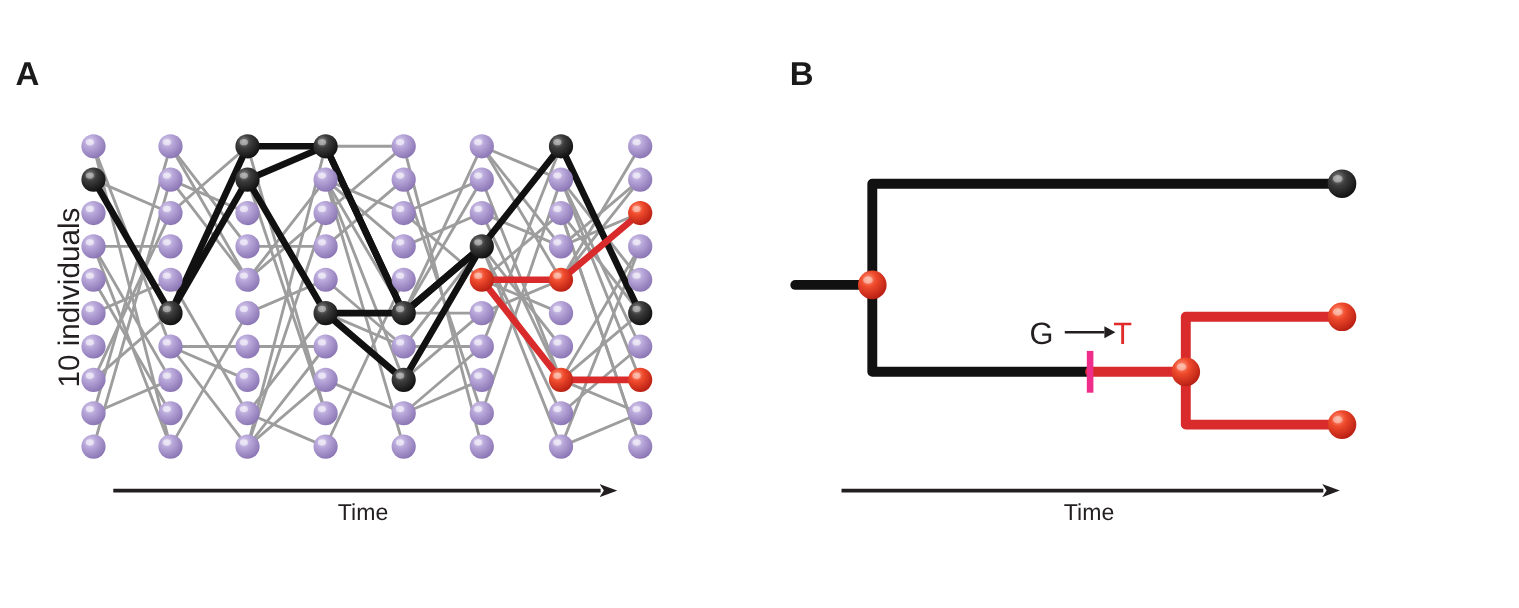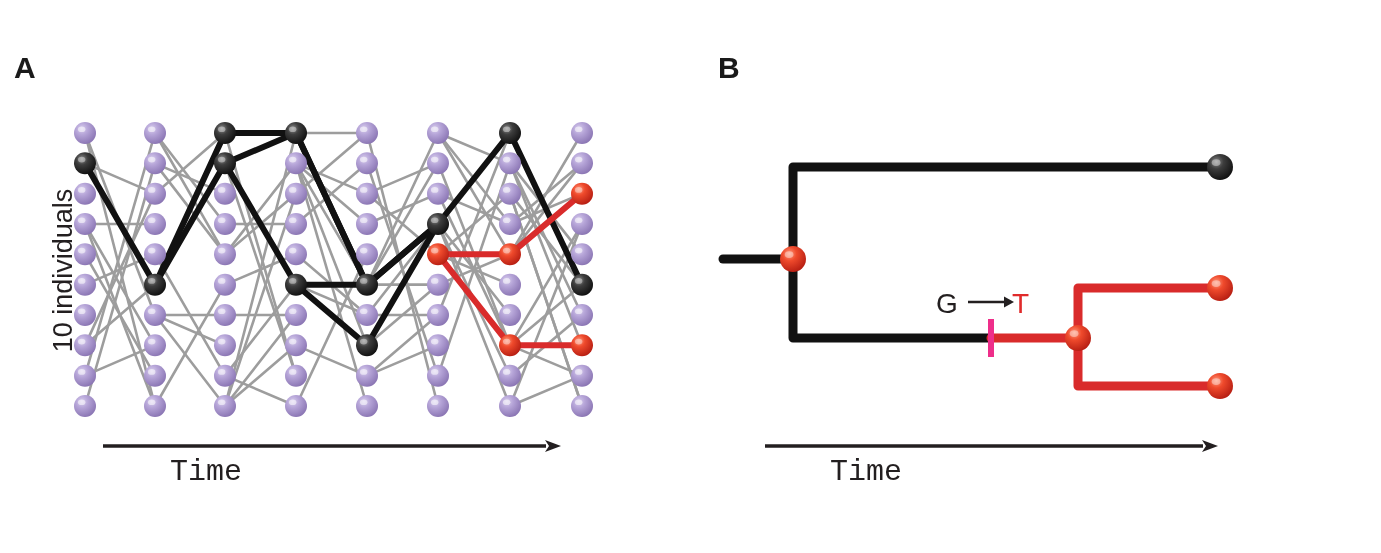--- a/index.html
+++ b/index.html
@@ -27,23 +27,24 @@
     font-weight: bold;
     font-size: 30px;
     color: #1a1a1a;
     letter-spacing: 0px;
   }
   #panel-a-letter { left: 14px; top: 51px; }
   #panel-b-letter { left: 718px; top: 51px; }
 
   .axis-label {
     position: absolute;
-    font-family: Liberation Mono, monospace;
-    font-size: 30px;
+    font-family: Liberation Sans, sans-serif;
+    font-size: 21px;
     color: #231f20;
+    text-align: center;
   }
   #panel-a-time-label {
     left: 170px;
     top: 455px;
     width: 320px;
   }
   #panel-b-time-label {
     left: 830px;
     top: 455px;
     width: 320px;

